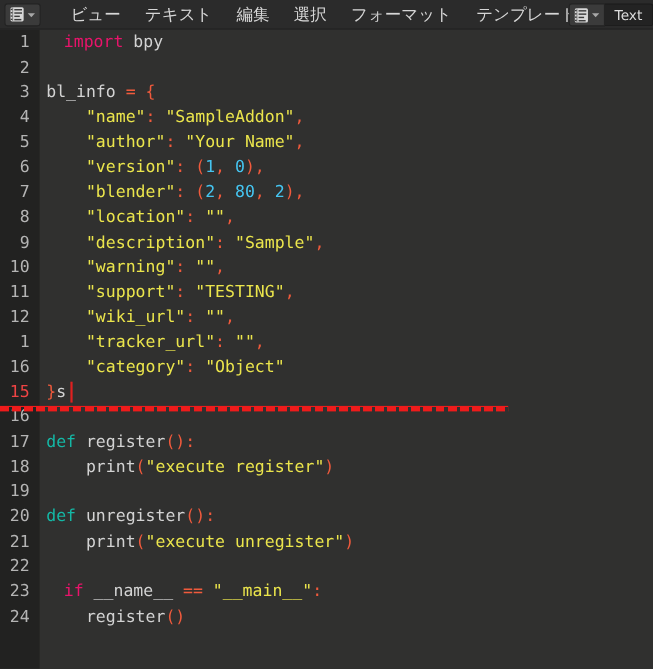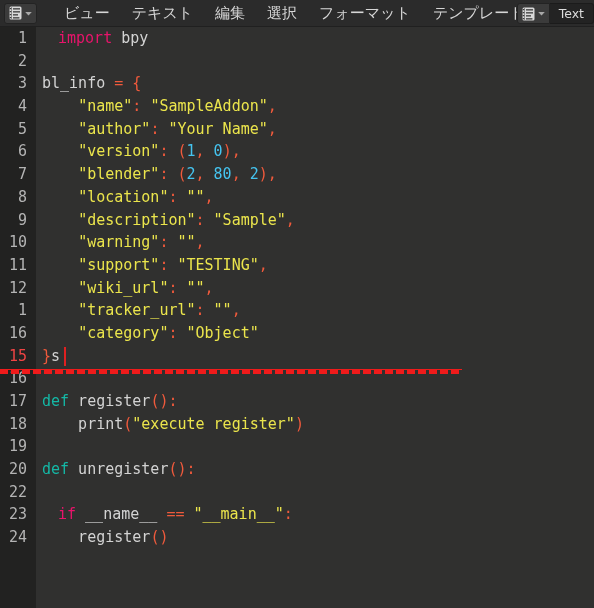--- a/index.html
+++ b/index.html
@@ -250,19 +250,20 @@
       <div class="code-line"><div class="lineno">11</div><div class="code"><span class="t-plain">    </span><span class="t-str">"support"</span><span class="t-punc">:</span><span class="t-plain"> </span><span class="t-str">"TESTING"</span><span class="t-punc">,</span></div></div>
       <div class="code-line"><div class="lineno">12</div><div class="code"><span class="t-plain">    </span><span class="t-str">"wiki_url"</span><span class="t-punc">:</span><span class="t-plain"> </span><span class="t-str">""</span><span class="t-punc">,</span></div></div>
       <div class="code-line"><div class="lineno">1</div><div class="code"><span class="t-plain">    </span><span class="t-str">"tracker_url"</span><span class="t-punc">:</span><span class="t-plain"> </span><span class="t-str">""</span><span class="t-punc">,</span></div></div>
       <div class="code-line"><div class="lineno">16</div><div class="code"><span class="t-plain">    </span><span class="t-str">"category"</span><span class="t-punc">:</span><span class="t-plain"> </span><span class="t-str">"Object"</span></div></div>
       <div class="code-line"><div class="lineno err">15</div><div class="code"><span class="t-punc">}</span><span class="t-plain">s</span></div></div>
       <div class="code-line"><div class="lineno">16</div><div class="code"></div></div>
       <div class="code-line"><div class="lineno">17</div><div class="code"><span class="t-def">def</span><span class="t-plain"> register</span><span class="t-punc">():</span></div></div>
       <div class="code-line"><div class="lineno">18</div><div class="code"><span class="t-plain">    print</span><span class="t-punc">(</span><span class="t-str">"execute register"</span><span class="t-punc">)</span></div></div>
       <div class="code-line"><div class="lineno">19</div><div class="code"></div></div>
       <div class="code-line"><div class="lineno">20</div><div class="code"><span class="t-def">def</span><span class="t-plain"> unregister</span><span class="t-punc">():</span></div></div>
+      <div class="code-line"><div class="lineno">21</div><div class="code"><span class="t-plain">    print</span><span class="t-punc">(</span><span class="t-str">"execute unregister"</span><span class="t-punc">)</span></div></div>
       <div class="code-line"><div class="lineno">22</div><div class="code"></div></div>
       <div class="code-line"><div class="lineno">23</div><div class="code"><span class="t-kw">if</span><span class="t-plain"> __name__ </span><span class="t-punc">==</span><span class="t-plain"> </span><span class="t-str">"__main__"</span><span class="t-punc">:</span></div></div>
       <div class="code-line"><div class="lineno">24</div><div class="code"><span class="t-plain">    register</span><span class="t-punc">()</span></div></div>
     </div>
   <div id="error-underline"></div>
   <div id="cursor"></div>
 </div>
 
 </body></html>

